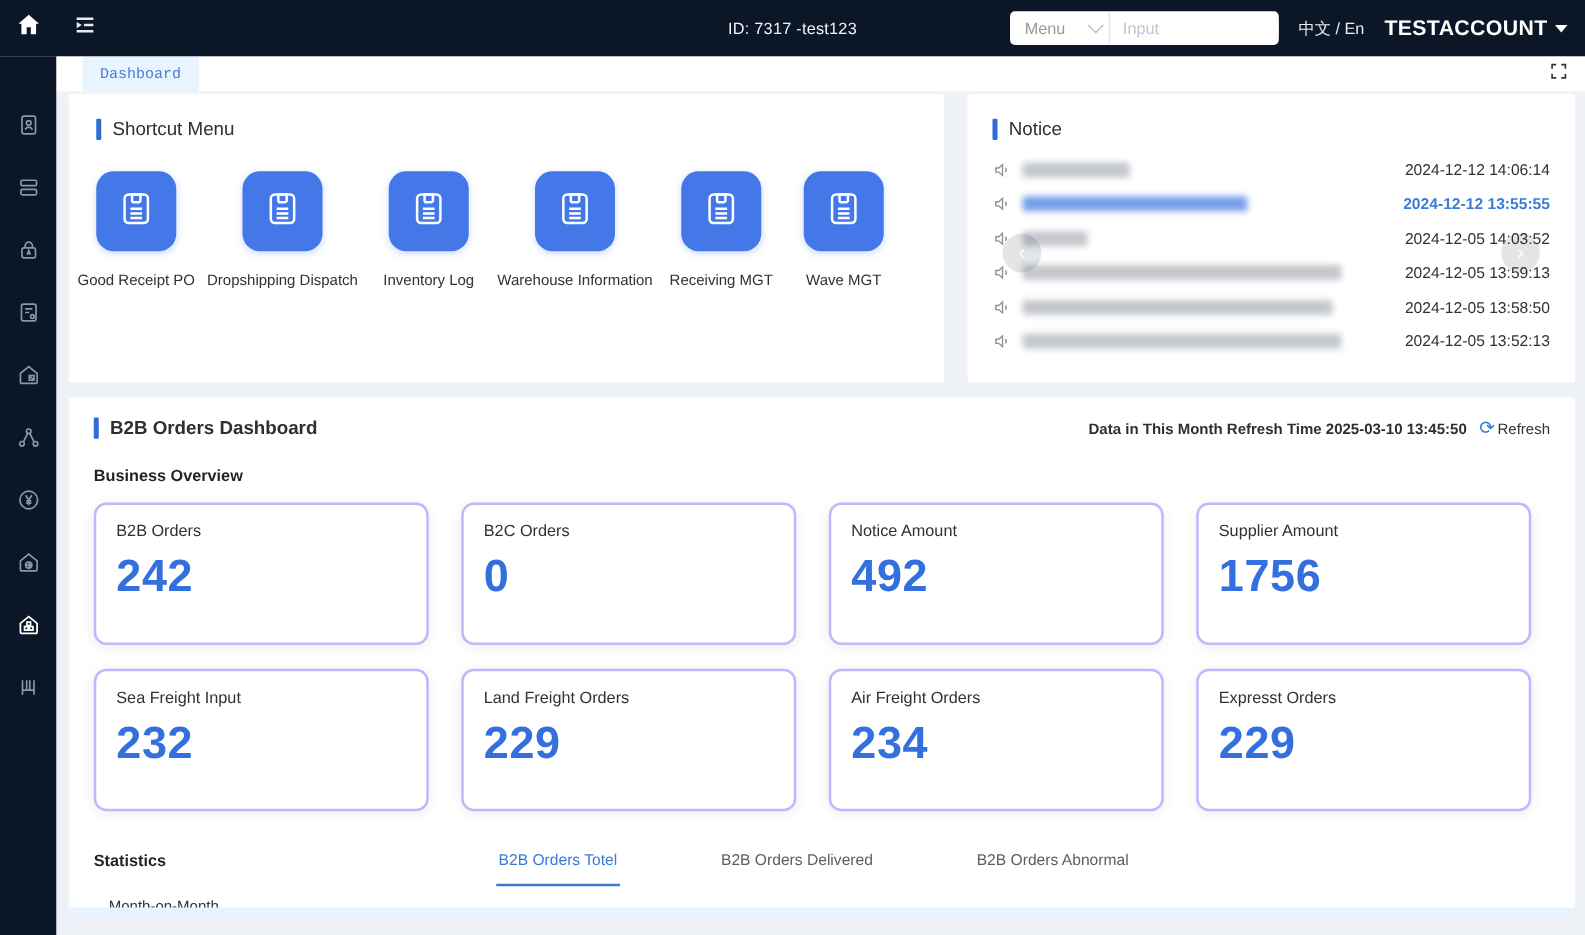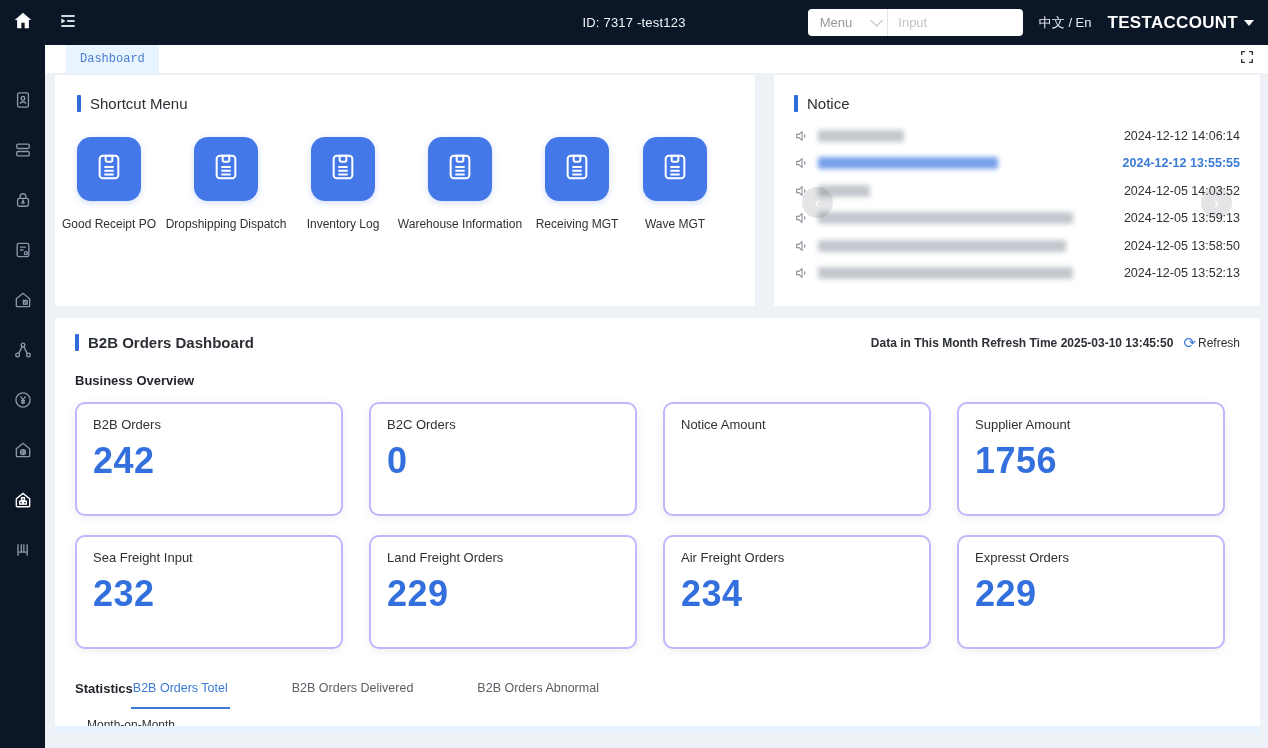--- a/index.html
+++ b/index.html
@@ -72,21 +72,21 @@
   .refresh-icon { color:#3a7bd5; font-size:15px; line-height:1; }
   .refresh-label { font-size:12px; color:#303133; }
   .section-label { font-size:13px; font-weight:bold; color:#1f2329; margin-top:22px; }
   .cards { display:grid; grid-template-columns:repeat(4, 1fr); column-gap:26px; row-gap:19px; margin-top:14px; padding-right:15px; }
   .card { height:114px; background:#fff; border:2px solid #c4b5fd; border-radius:10px; box-shadow:0 2px 10px rgba(0,0,0,.07); padding:13px 16px; }
   .card-label { font-size:13px; color:#303133; }
   .card-value { font-size:36px; font-weight:bold; color:#3470dd; margin-top:8px; letter-spacing:.5px; }
 
   .stats-row { display:flex; align-items:flex-start; margin-top:32px; position:relative; }
   .stats-title { font-size:13px; font-weight:bold; color:#1f2329; }
-  .stat-tabs { display:flex; gap:64px; }
+  .stat-tabs { display:flex; margin-left:266px; gap:83px; }
   .stat-tab { font-size:12.5px; color:#5a5e66; cursor:pointer; position:relative; padding-bottom:14px; }
   .stat-tab.active { color:#3a7bd5; }
   .stat-tab.active::after { content:""; position:absolute; left:-2px; right:-2px; bottom:0; height:2px; background:#3a7bd5; }
   .month-label { font-size:12px; color:#303133; margin:9px 0 0 12px;text-decoration:underline; }
   .chart-strip { position:absolute; left:0; right:0; bottom:0; height:8px; background:#e9f3fd; }
 </style>
 </head>
 <body>
 
 <header class="topbar">
@@ -400,20 +400,21 @@
       <div class="card">
         <div class="card-label">B2B Orders</div>
         <div class="card-value">242</div>
       </div>
       <div class="card">
         <div class="card-label">B2C Orders</div>
         <div class="card-value">0</div>
       </div>
       <div class="card">
         <div class="card-label">Notice Amount</div>
+        <div class="card-value">492</div>
       </div>
       <div class="card">
         <div class="card-label">Supplier Amount</div>
         <div class="card-value">1756</div>
       </div>
       <div class="card">
         <div class="card-label">Sea Freight Input</div>
         <div class="card-value">232</div>
       </div>
       <div class="card">

